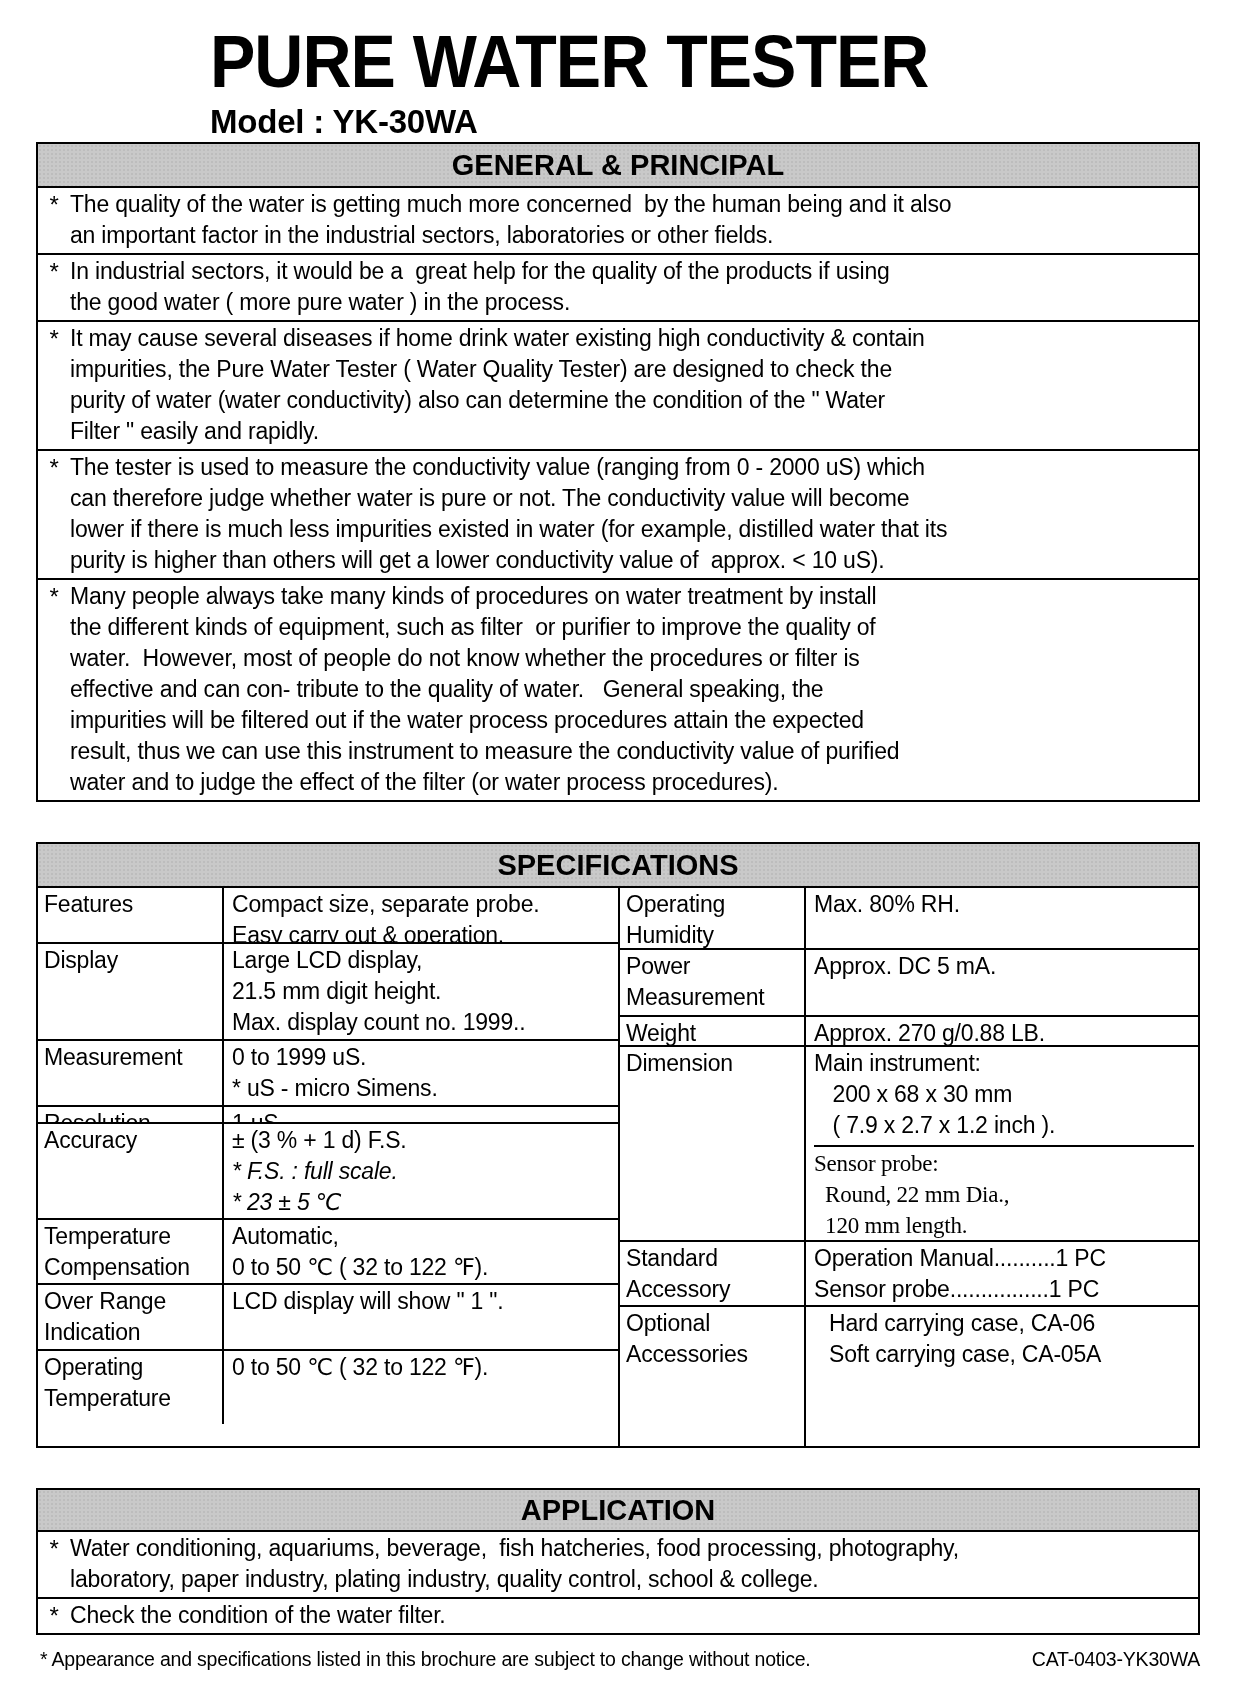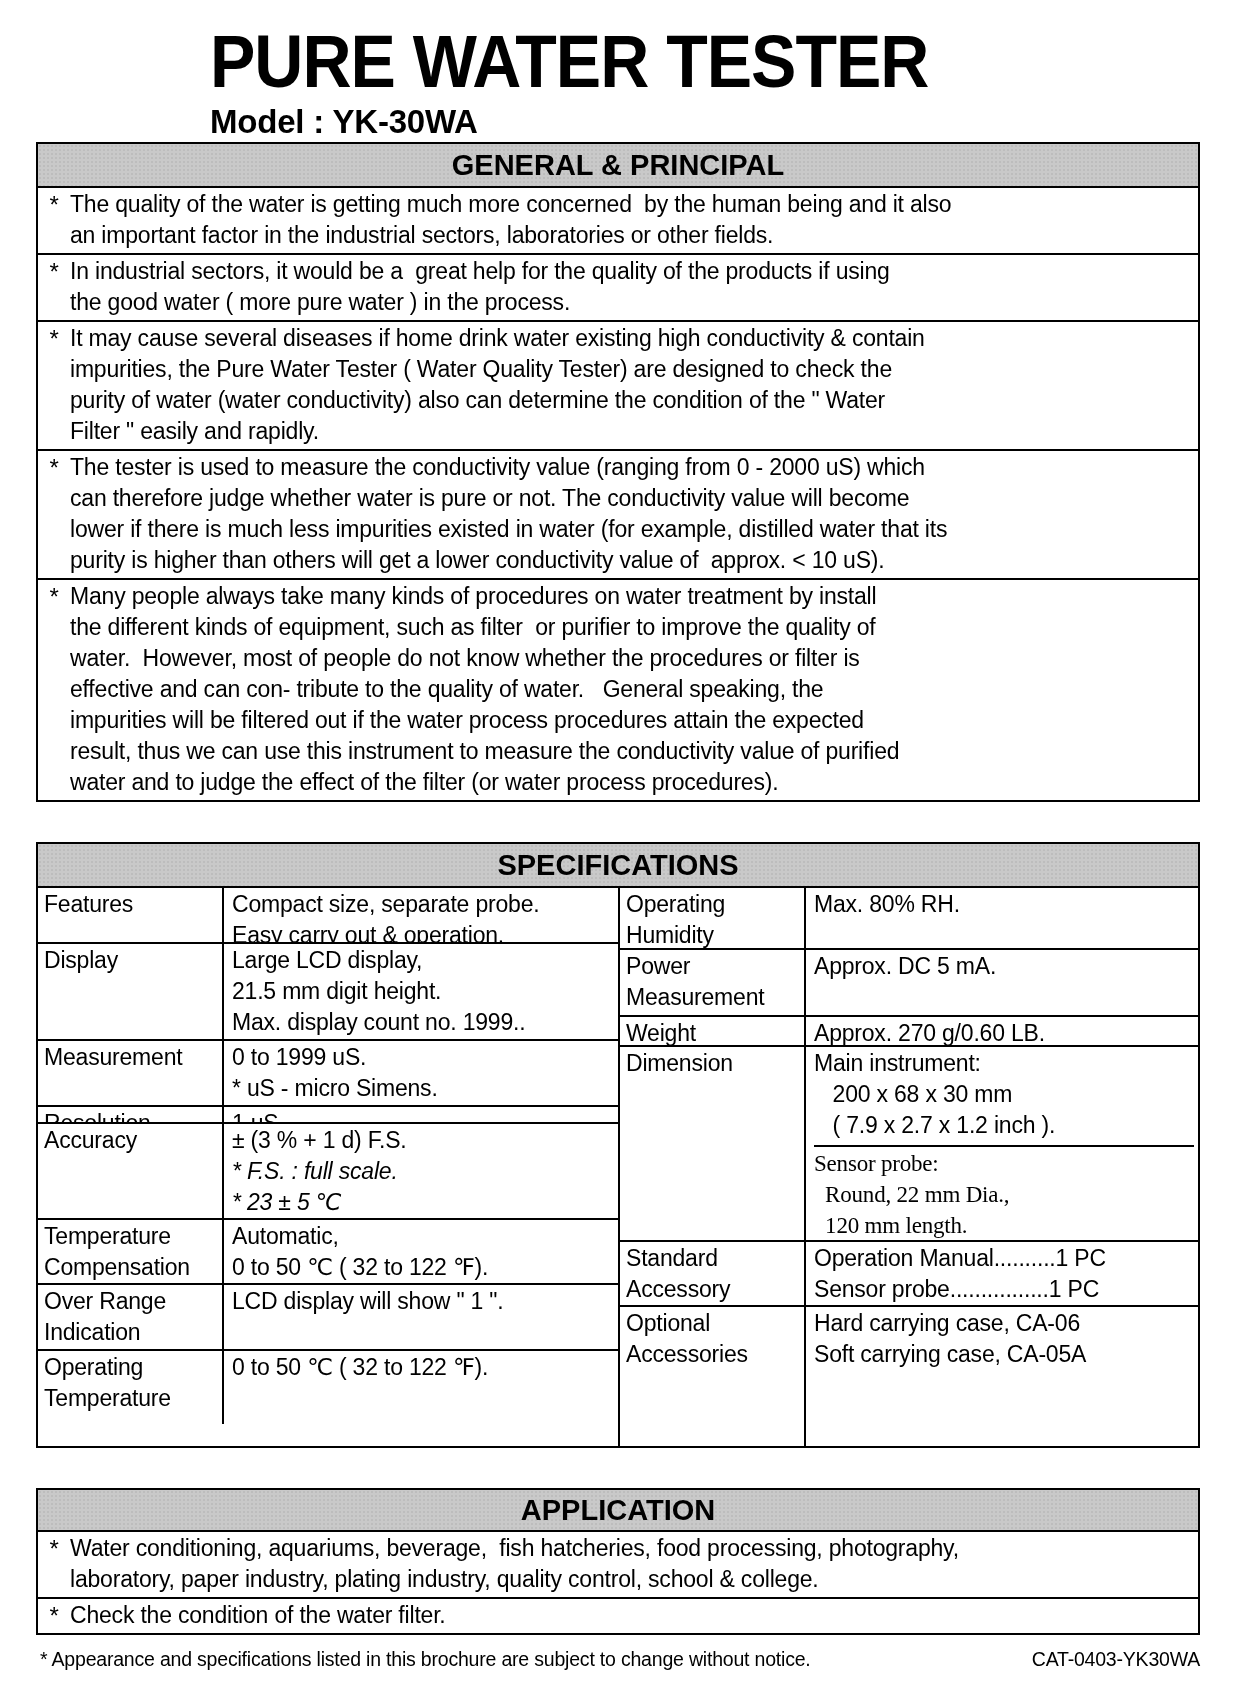--- a/index.html
+++ b/index.html
@@ -56,21 +56,21 @@
   .s-row--over-range{height:66px;}
   .s-row--oper-temp{height:73px;border-bottom:none;}
 
   .s-row--oper-humidity{height:62px;}
   .s-row--power-consumption{height:67px;}
   .s-row--weight{height:30px;}
   .s-row--dimension{height:195px;}
   .s-row--dimension .v-group:first-child{height:97px;}
   .s-row--dimension .v-group + .v-group{border-top:2px solid #000;padding-top:1px;font-family:Liberation Serif, serif;}
   .s-row--std-accessory{height:65px;}
-  .s-row--opt-accessories{height:64px;border-bottom:none;}
+  .s-row--opt-accessories{height:64px;border-bottom:none;gap:15px;}
   .s-row--filler{flex:1;border-bottom:none;}
 
   .footer{
     display:flex;justify-content:space-between;align-items:baseline;
     margin:12px 34px 0 40px;font-size:19.5px;line-height:24px;
   }
 </style>
 </head>
 <body>
 
@@ -247,21 +247,21 @@
                 <div class="ln">Approx. DC 5 mA.</div>
               </div>
             </div>
   </div>
           <div class="s-row s-row--weight">
     <div class="s-label">
               <div class="ln">Weight</div>
             </div>
     <div class="s-value">
               <div class="v-group">
-                <div class="ln">Approx. 270 g/0.60 LB.</div>
+                <div class="ln">Approx. 270 g/0.88 LB.</div>
               </div>
             </div>
   </div>
           <div class="s-row s-row--dimension">
     <div class="s-label">
               <div class="ln">Dimension</div>
             </div>
     <div class="s-value">
               <div class="v-group">
                 <div class="ln">Main instrument:</div>

